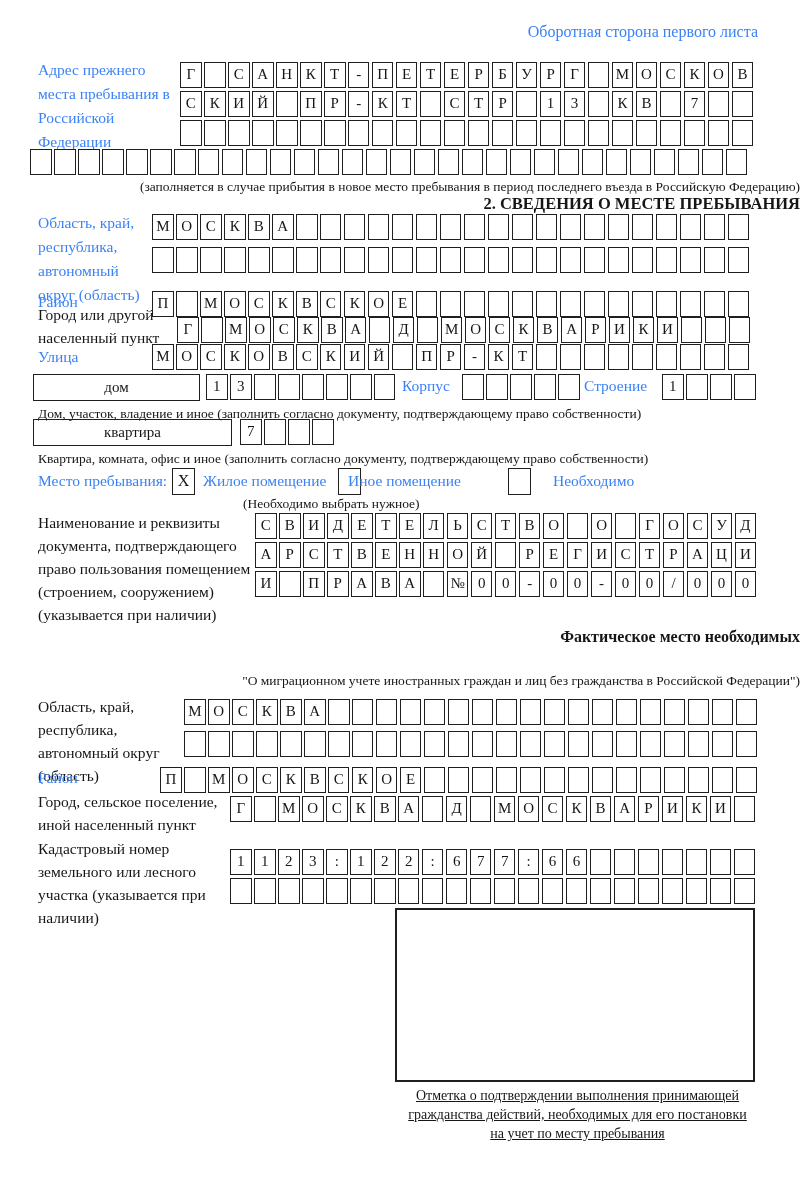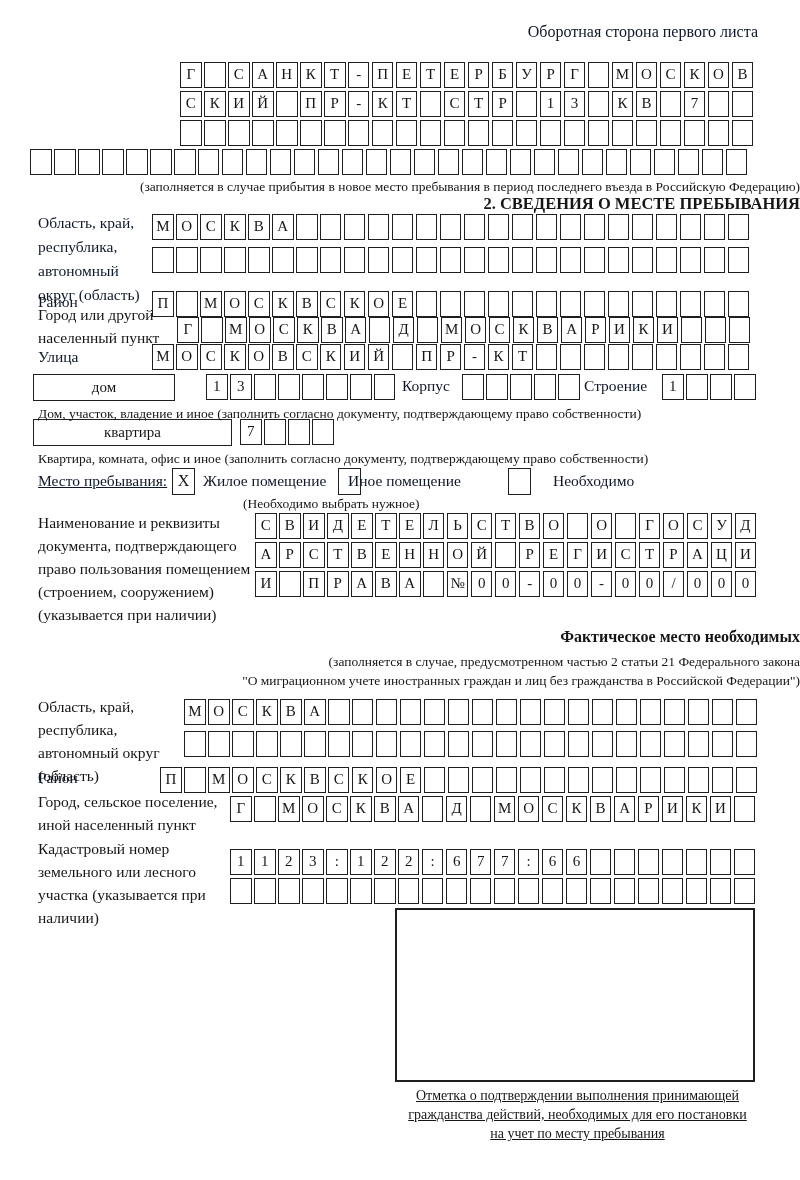--- a/index.html
+++ b/index.html
@@ -5,21 +5,21 @@
   html,body{margin:0;padding:0;background:#fff;}
   .page{
     position:relative;
     width:800px;height:1180px;
     background:#fff;
     color:#161616;
     font-family:"Liberation Serif", serif;
     overflow:hidden;
   }
   .abs{position:absolute;}
-  .lbl{font-size:15.5px;line-height:24px;color:#0f172a;}
+  .lbl{font-size:15.5px;line-height:24px;color:#3b82f6;}
   .lbl-tight{font-size:15.5px;line-height:23px;}
   .center{left:0;width:800px;text-align:right;}
   .bold{font-weight:bold;}
   .small{font-size:13.5px;line-height:17px;}
   .cells{display:flex;gap:2.4px;}
   .cell{
     box-sizing:border-box;
     width:21.6px;height:26px;
     border:1.5px solid #1f1f1f;
     font-size:15px;line-height:23px;
@@ -42,20 +42,21 @@
   }
   .cap{font-size:14px;line-height:19px;text-align:center;}
 </style>
 </head>
 <body>
 
 <div class="page">
 
   <div class="abs lbl" style="top:20px;right:42px;font-size:16px;">Оборотная сторона первого листа</div>
 
+  <div class="abs lbl" style="top:58px;left:38px;width:140px;">Адрес прежнего места пребывания в Российской Федерации</div>
   <div class="abs cells" style="top:62px;left:180px;">
       <span class="cell">Г</span>
       <span class="cell"></span>
       <span class="cell">С</span>
       <span class="cell">А</span>
       <span class="cell">Н</span>
       <span class="cell">К</span>
       <span class="cell">Т</span>
       <span class="cell">-</span>
       <span class="cell">П</span>
@@ -298,21 +299,21 @@
       <span class="cell"></span>
       <span class="cell"></span>
       <span class="cell"></span>
       <span class="cell"></span>
       <span class="cell"></span>
       <span class="cell"></span>
       <span class="cell"></span>
       <span class="cell"></span>
     </div>
 
-  <div class="abs bigbox" style="top:374px;left:33px;width:142px;">дом</div>
+  <div class="abs bigbox" style="top:374px;left:33px;width:167px;">дом</div>
   <div class="abs cells" style="top:374px;left:206px;">
       <span class="cell">1</span>
       <span class="cell">3</span>
       <span class="cell"></span>
       <span class="cell"></span>
       <span class="cell"></span>
       <span class="cell"></span>
       <span class="cell"></span>
       <span class="cell"></span>
     </div>
@@ -335,21 +336,21 @@
 
   <div class="abs bigbox" style="top:419px;left:33px;width:199px;">квартира</div>
   <div class="abs cells" style="top:419px;left:240px;">
       <span class="cell">7</span>
       <span class="cell"></span>
       <span class="cell"></span>
       <span class="cell"></span>
     </div>
   <div class="abs small" style="top:450px;left:38px;">Квартира, комната, офис и иное (заполнить согласно документу, подтверждающему право собственности)</div>
 
-  <div class="abs lbl" style="top:469px;left:38px;text-decoration:underline;">Место пребывания:</div>
+  <div class="abs lbl" style="top:469px;left:38px;">Место пребывания:</div>
   <span class="abs cell cb" style="top:468px;left:172px;">X</span>
   <div class="abs lbl" style="top:469px;left:203px;">Жилое помещение</div>
   <span class="abs cell cb" style="top:468px;left:338px;"></span>
   <div class="abs lbl" style="top:469px;left:348px;">Иное помещение</div>
   <span class="abs cell cb" style="top:468px;left:508px;"></span>
   <div class="abs lbl" style="top:469px;left:553px;">Необходимо</div>
   <div class="abs small" style="top:495px;left:243px;">(Необходимо выбрать нужное)</div>
 
   <div class="abs lbl-tight" style="top:511px;left:38px;width:216px;">Наименование и реквизиты документа, подтверждающего право пользования помещением (строением, сооружением) (указывается при наличии)</div>
   <div class="abs cells" style="top:513px;left:255px;">
@@ -416,21 +417,20 @@
       <span class="cell">-</span>
       <span class="cell">0</span>
       <span class="cell">0</span>
       <span class="cell">/</span>
       <span class="cell">0</span>
       <span class="cell">0</span>
       <span class="cell">0</span>
     </div>
 
   <div class="abs bold center" style="top:628px;font-size:16px;">Фактическое место необходимых</div>
-  <div class="abs small center" style="top:653px;">(заполняется в случае, предусмотренном частью 2 статьи 21 Федерального закона</div>
   <div class="abs small center" style="top:672px;">"О миграционном учете иностранных граждан и лиц без гражданства в Российской Федерации")</div>
 
   <div class="abs lbl-tight" style="top:695px;left:38px;width:150px;">Область, край, республика, автономный округ (область)</div>
   <div class="abs cells" style="top:699px;left:184px;">
       <span class="cell">М</span>
       <span class="cell">О</span>
       <span class="cell">С</span>
       <span class="cell">К</span>
       <span class="cell">В</span>
       <span class="cell">А</span>

